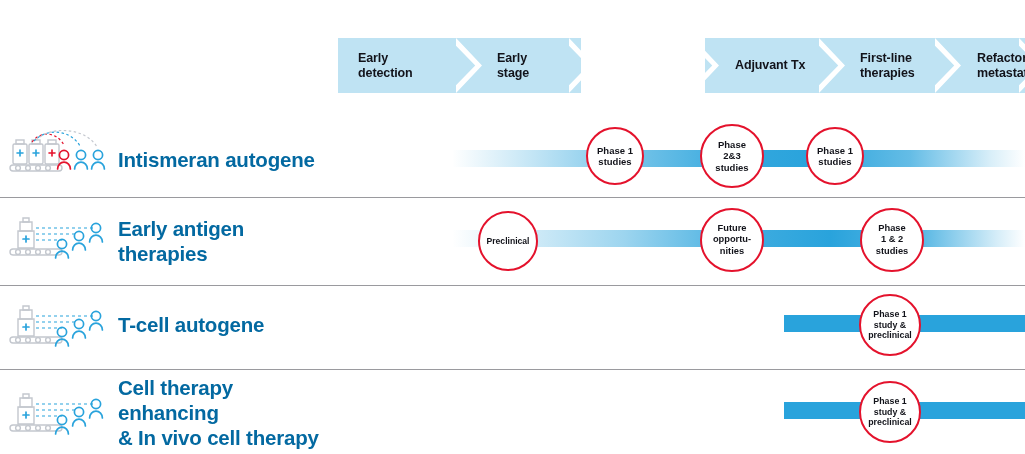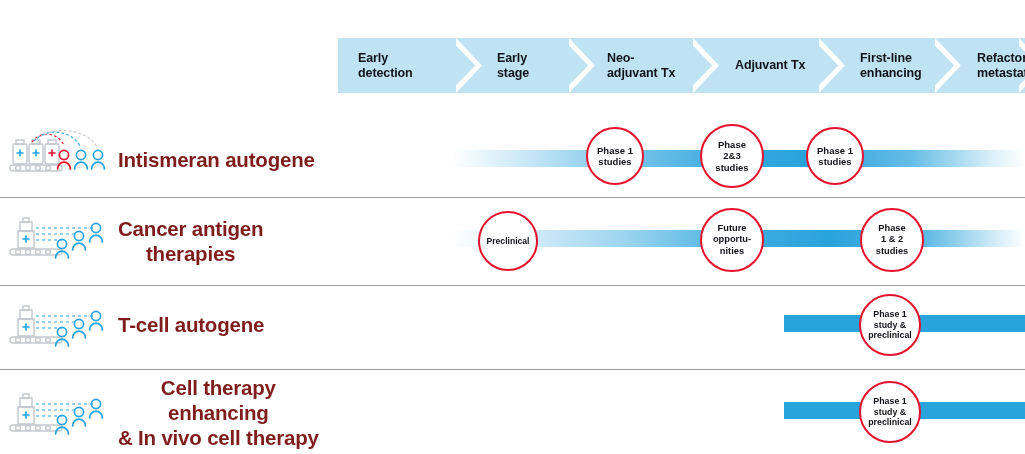--- a/index.html
+++ b/index.html
@@ -25,24 +25,23 @@
     position:absolute;top:0;width:26px;height:55px;background:#ffffff;
     clip-path:polygon(0 0, 100% 50%, 0 100%, 0 86%, 74% 50%, 0 14%);
     z-index:3;pointer-events:none;
   }
 
   
   .row{position:absolute;left:0;width:1025px;}
   .rowline{position:absolute;left:0;width:1025px;height:1px;background:#9a9a9e;}
 
   .prod-name{
-    position:absolute;color:#7f1d1d;font-weight:bold;
+    position:absolute;color:#0369a1;font-weight:bold;
     font-size:20.5px;line-height:25px;letter-spacing:-0.2px;
     white-space:pre-line;
-    text-align:center;
   }
   .prod-icon{position:absolute;}
 
   
   .bar{position:absolute;height:17px;}
   .bar.solid{background:#29a3dc;}
   .bar.g1{
     background:linear-gradient(to right,
       rgba(41,163,220,0.00) 0%,
       rgba(41,163,220,0.28) 14%,
@@ -85,30 +84,26 @@
   <div class="stage-band">
 
     <div class="stage-cell" style="left:0px;width:130px;">
       <div class="stage-label" style="margin-left:20px;">Early
 detection</div>
     </div>
     <div class="stage-cell" style="left:130px;width:113px;">
       <div class="stage-label" style="margin-left:29px;">Early
 stage</div>
     </div>
-    <div class="stage-cell" style="left:243px;width:124px;">
-      <div class="stage-label" style="margin-left:26px;">Neo-
-adjuvant Tx</div>
-    </div>
     <div class="stage-cell" style="left:367px;width:126px;">
       <div class="stage-label" style="margin-left:30px;">Adjuvant Tx</div>
     </div>
     <div class="stage-cell" style="left:493px;width:116px;">
       <div class="stage-label" style="margin-left:29px;">First-line
-enhancing</div>
+therapies</div>
     </div>
     <div class="stage-cell" style="left:609px;width:78px;">
       <div class="stage-label" style="margin-left:30px;">Refactory
 metastatic</div>
     </div>
 
     <div class="notch" style="left:118px;"></div>
     <div class="notch" style="left:231px;"></div>
     <div class="notch" style="left:355px;"></div>
     <div class="notch" style="left:481px;"></div>
@@ -203,21 +198,21 @@
           <circle cx="88" cy="16" r="4.6"></circle>
           <path d="M81.6 30c0-3.9 2.9-6.8 6.4-6.8s6.4 2.9 6.4 6.8" stroke-linecap="round"></path>
           <circle cx="71" cy="24" r="4.6"></circle>
           <path d="M64.6 38c0-3.9 2.9-6.8 6.4-6.8s6.4 2.9 6.4 6.8" stroke-linecap="round"></path>
           <circle cx="54" cy="32" r="4.6"></circle>
           <path d="M47.6 46c0-3.9 2.9-6.8 6.4-6.8s6.4 2.9 6.4 6.8" stroke-linecap="round"></path>
         </g>
       </svg>
     </div>
 
-    <div class="prod-name" style="left:118px;top:208px;">Cancer antigen
+    <div class="prod-name" style="left:118px;top:208px;">Early antigen
 therapies</div>
 
     <div class="bar g2" style="left:452px;top:222px;width:573px;"></div>
 
     <div class="circle" style="left:478px;top:203px;width:56px;height:56px;">
       <span style="font-size:8.6px;line-height:10px;">Preclinical</span>
     </div>
     <div class="circle" style="left:700px;top:200px;width:60px;height:60px;">
       <span style="font-size:9.3px;line-height:11.3px;">Future
 opportu-

